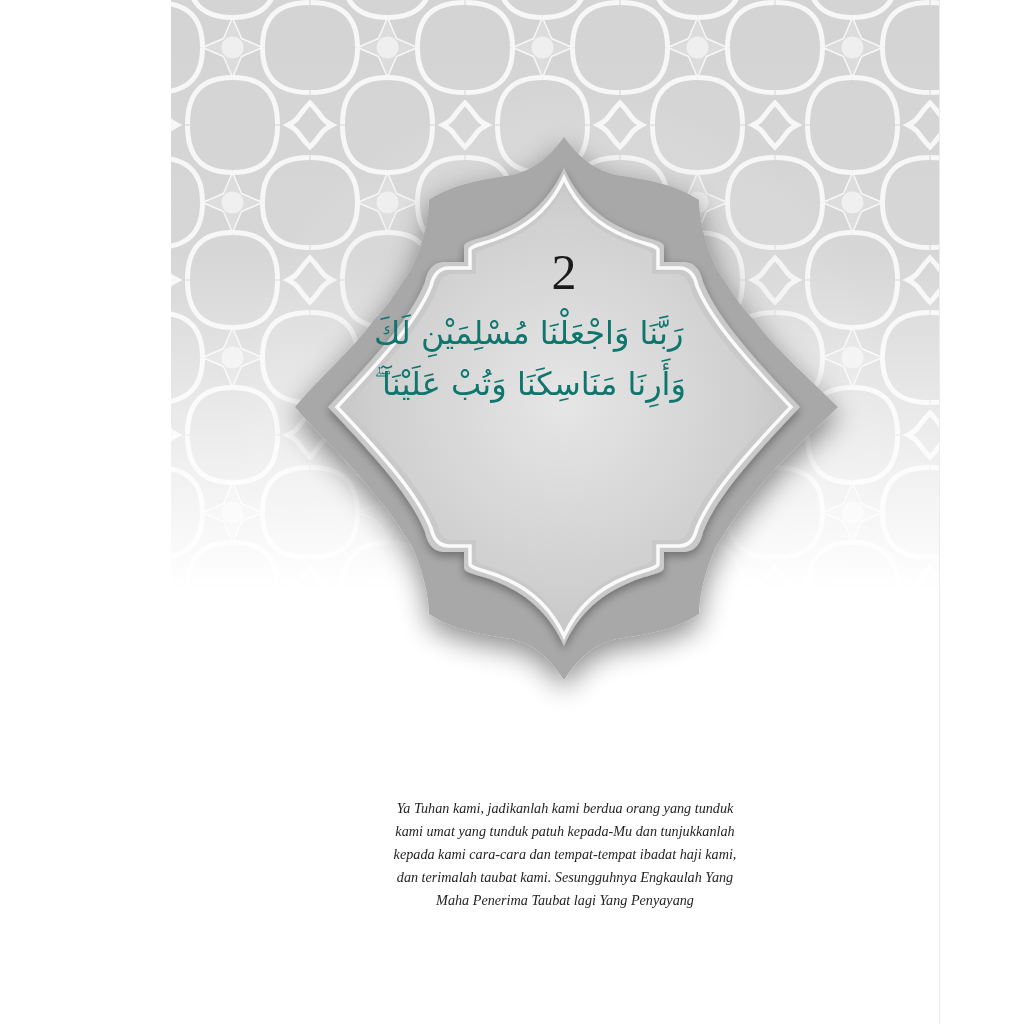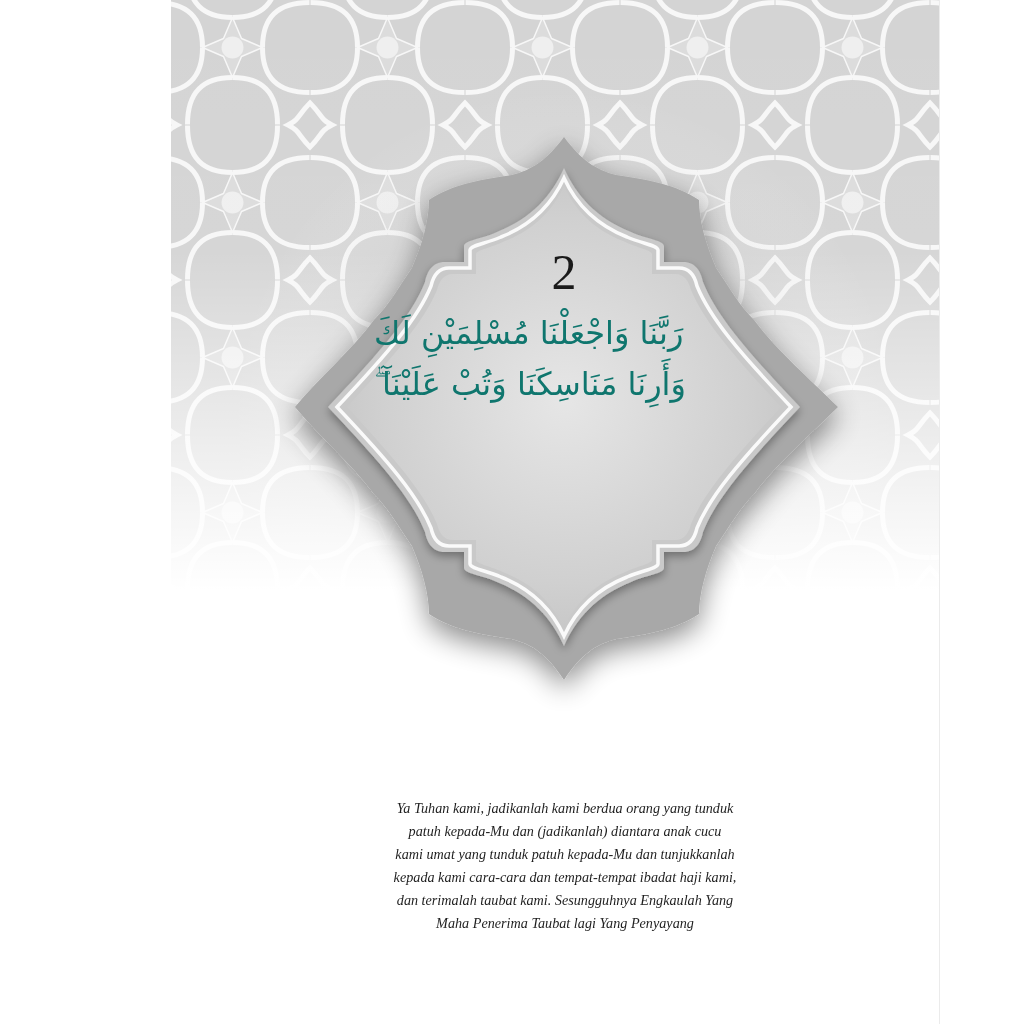--- a/index.html
+++ b/index.html
@@ -172,21 +172,20 @@
 
   <div class="plaque-number">2</div>
 
   <div class="arabic-block">
     <span class="arabic-line">رَبَّنَا وَاجْعَلْنَا مُسْلِمَيْنِ لَكَ</span>
     <span class="arabic-line">وَأَرِنَا مَنَاسِكَنَا وَتُبْ عَلَيْنَآ ۖ</span>
   </div>
 
   <div class="translation">
     <span class="translation-line">Ya Tuhan kami, jadikanlah kami berdua orang yang tunduk</span>
-    <span class="translation-line">patuh kepada-Mu dan (jadikanlah) diantara anak cucu</span>
     <span class="translation-line">kami umat yang tunduk patuh kepada-Mu dan tunjukkanlah</span>
     <span class="translation-line">kepada kami cara-cara dan tempat-tempat ibadat haji kami,</span>
     <span class="translation-line">dan terimalah taubat kami. Sesungguhnya Engkaulah Yang</span>
     <span class="translation-line">Maha Penerima Taubat lagi Yang Penyayang</span>
   </div>
 </div>
 
 <div class="page-edge"></div>
 
 </body></html>

